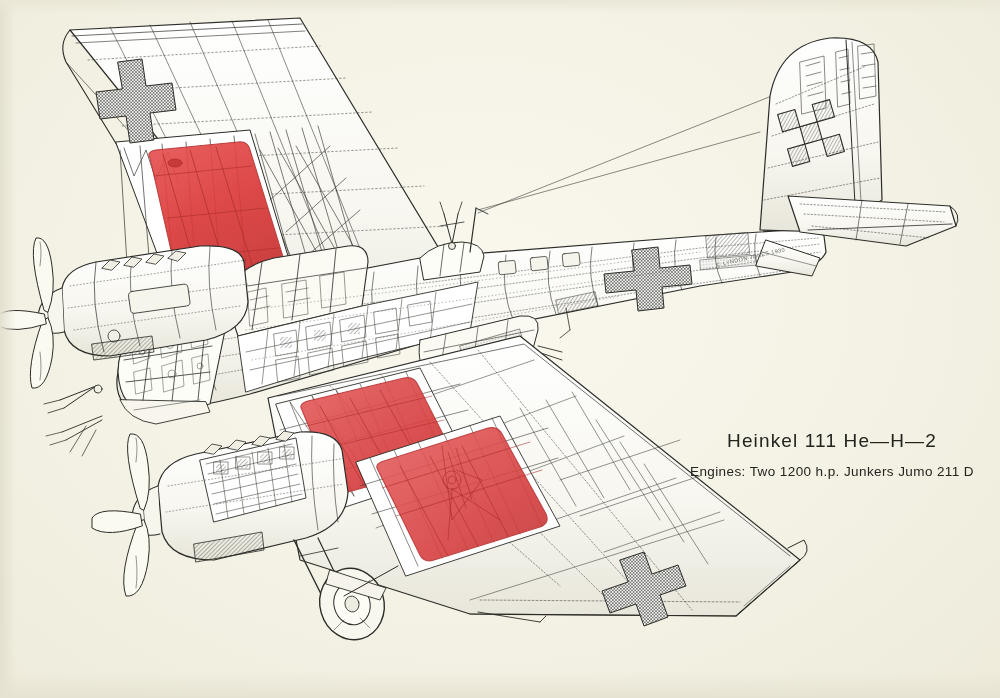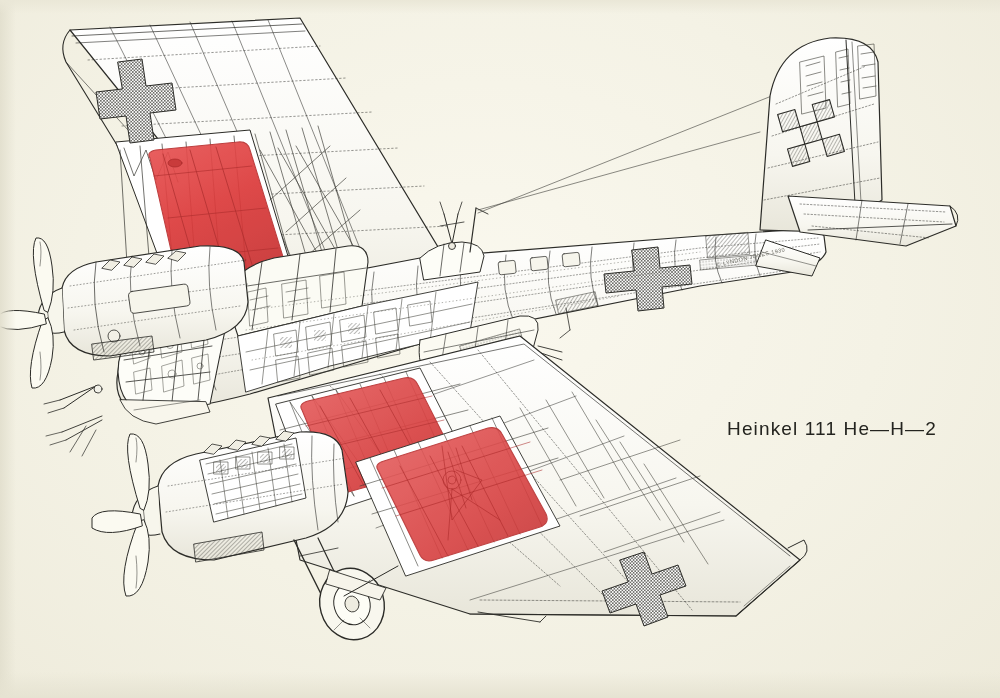--- a/index.html
+++ b/index.html
@@ -40,21 +40,21 @@
     right:18px;
     top:418px;
     width:300px;
     text-align:center;
     color:#24241f;
   }
   #aircraft-title{
     font-size:19px;
     letter-spacing:0.06em;
     font-weight:400;
-    margin:0 0 12px 0;
+    margin:12px 0 12px 0;
     white-space:nowrap;
   }
   #aircraft-engines{
     font-size:13.5px;
     letter-spacing:0.03em;
     margin:0;
     white-space:nowrap;
   }
   #artist-credit{
     position:absolute;
@@ -572,15 +572,16 @@
   </div>
 
   <div id="paper-edge-left"></div>
   <div id="paper-edge-top"></div>
   <div id="paper-edge-bottom"></div>
 
   <div id="artist-credit">© LYNDON JONES 1930</div>
 
   <div id="caption-block">
     <div id="aircraft-title">Heinkel  111  He—H—2</div>
+    <div id="aircraft-engines">Engines:  Two  1200 h.p.  Junkers  Jumo  211 D</div>
   </div>
 
 </div>
 
 </body></html>

